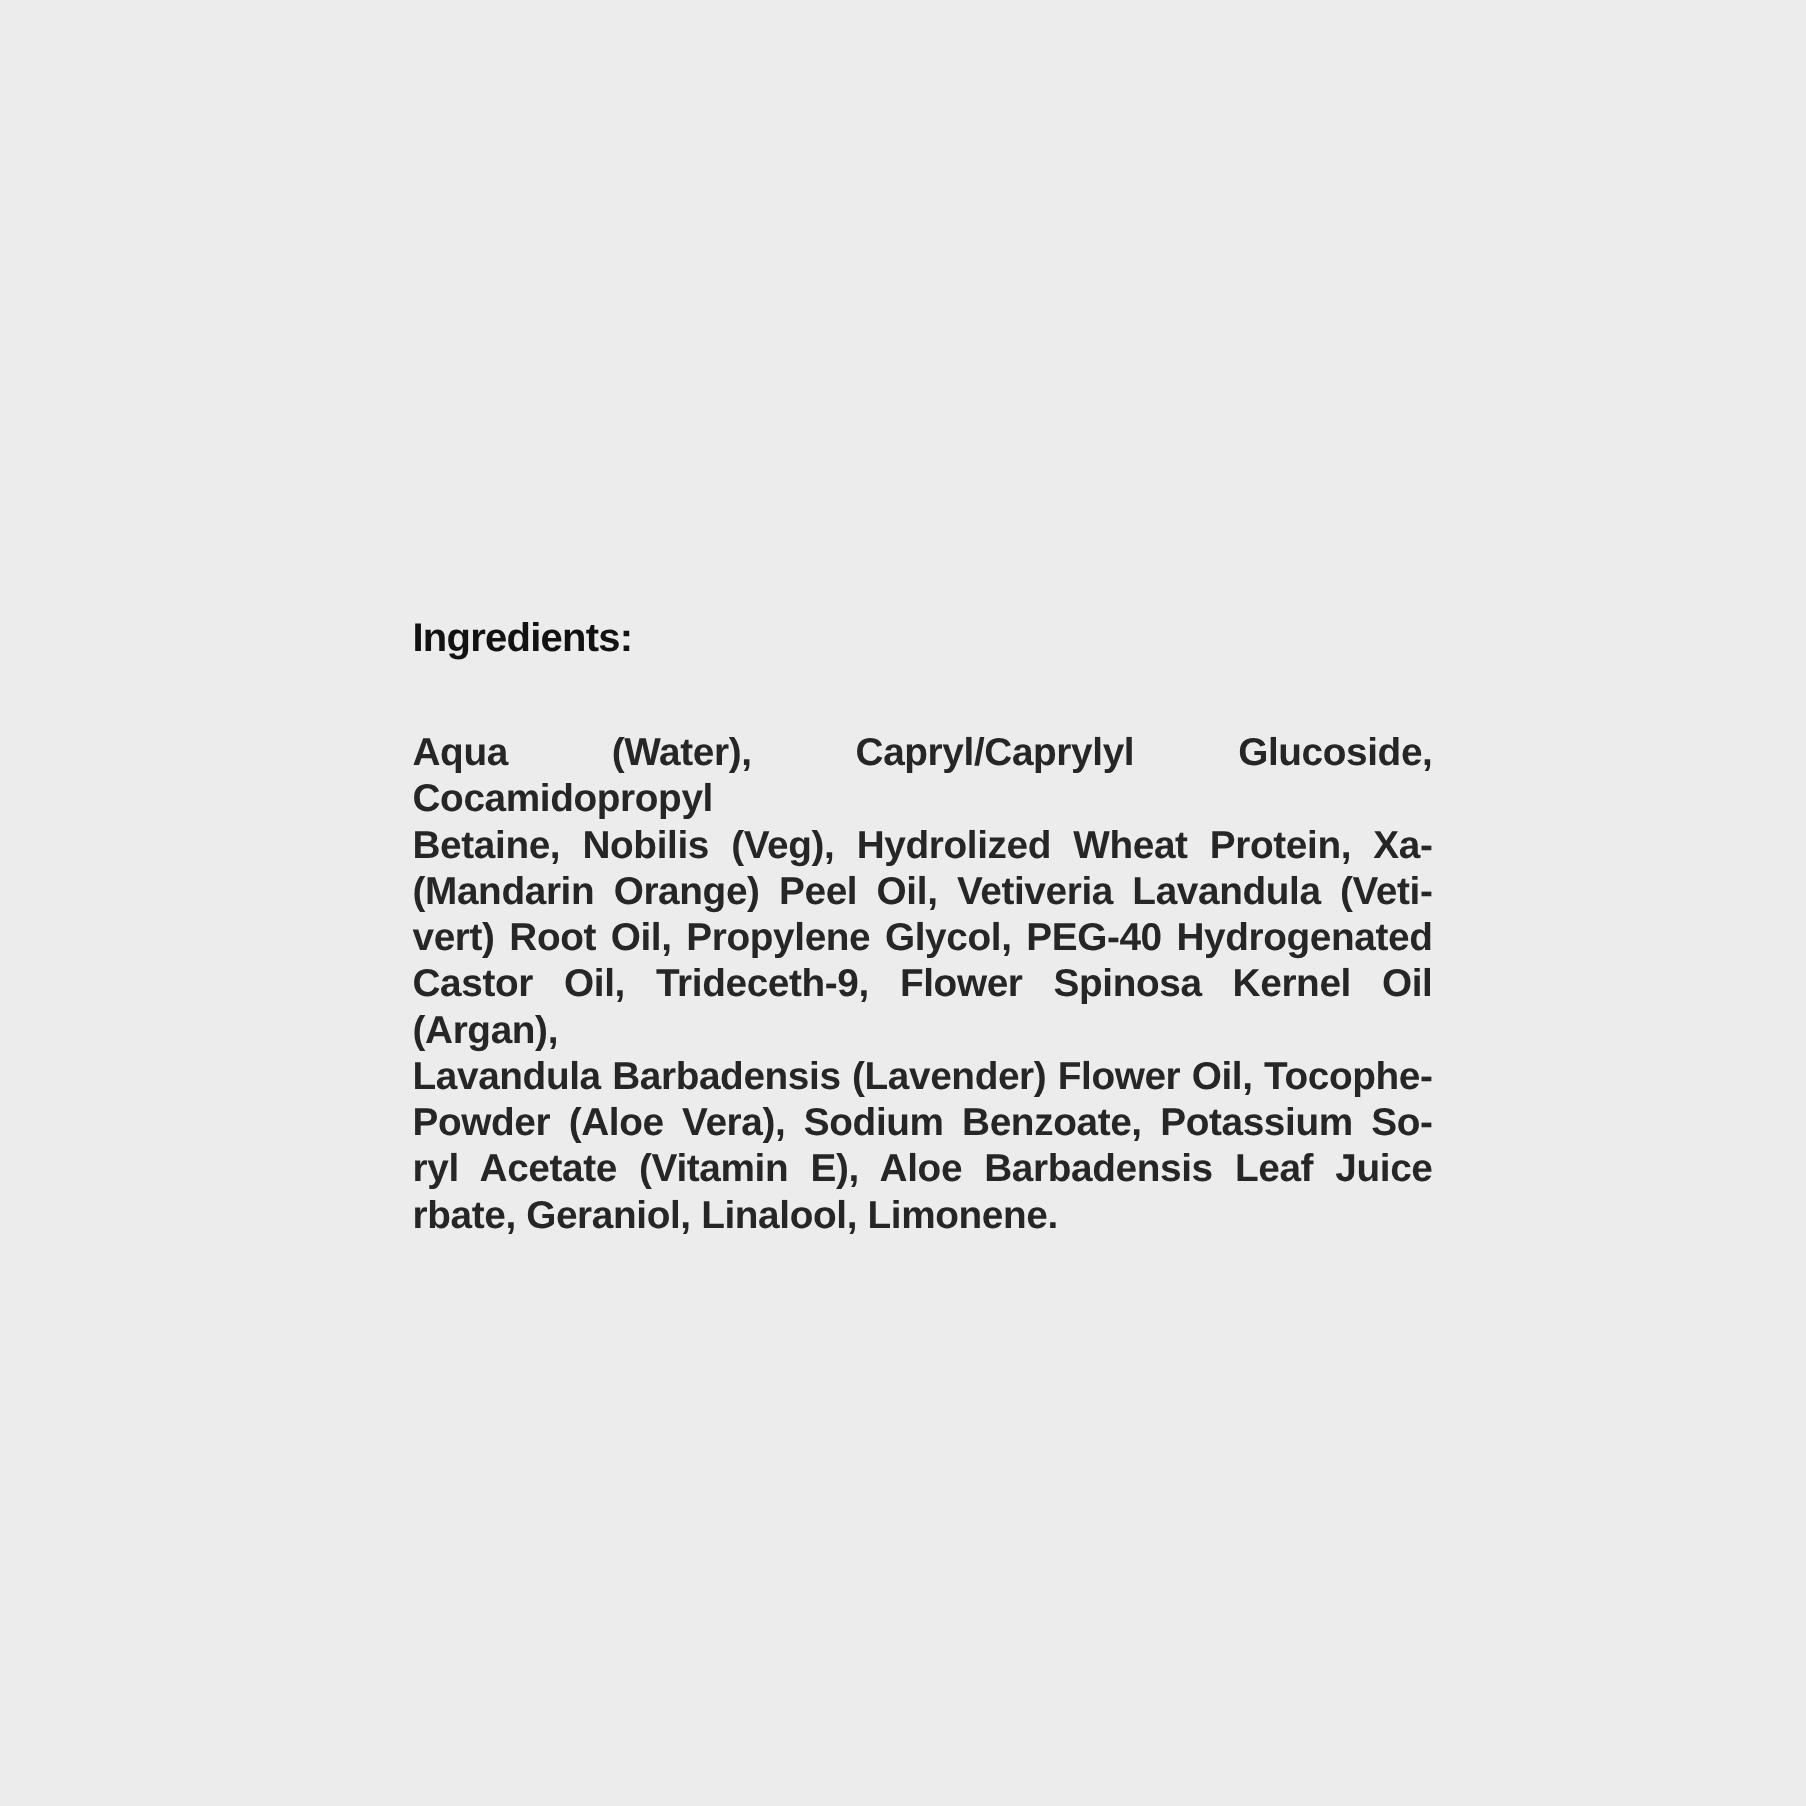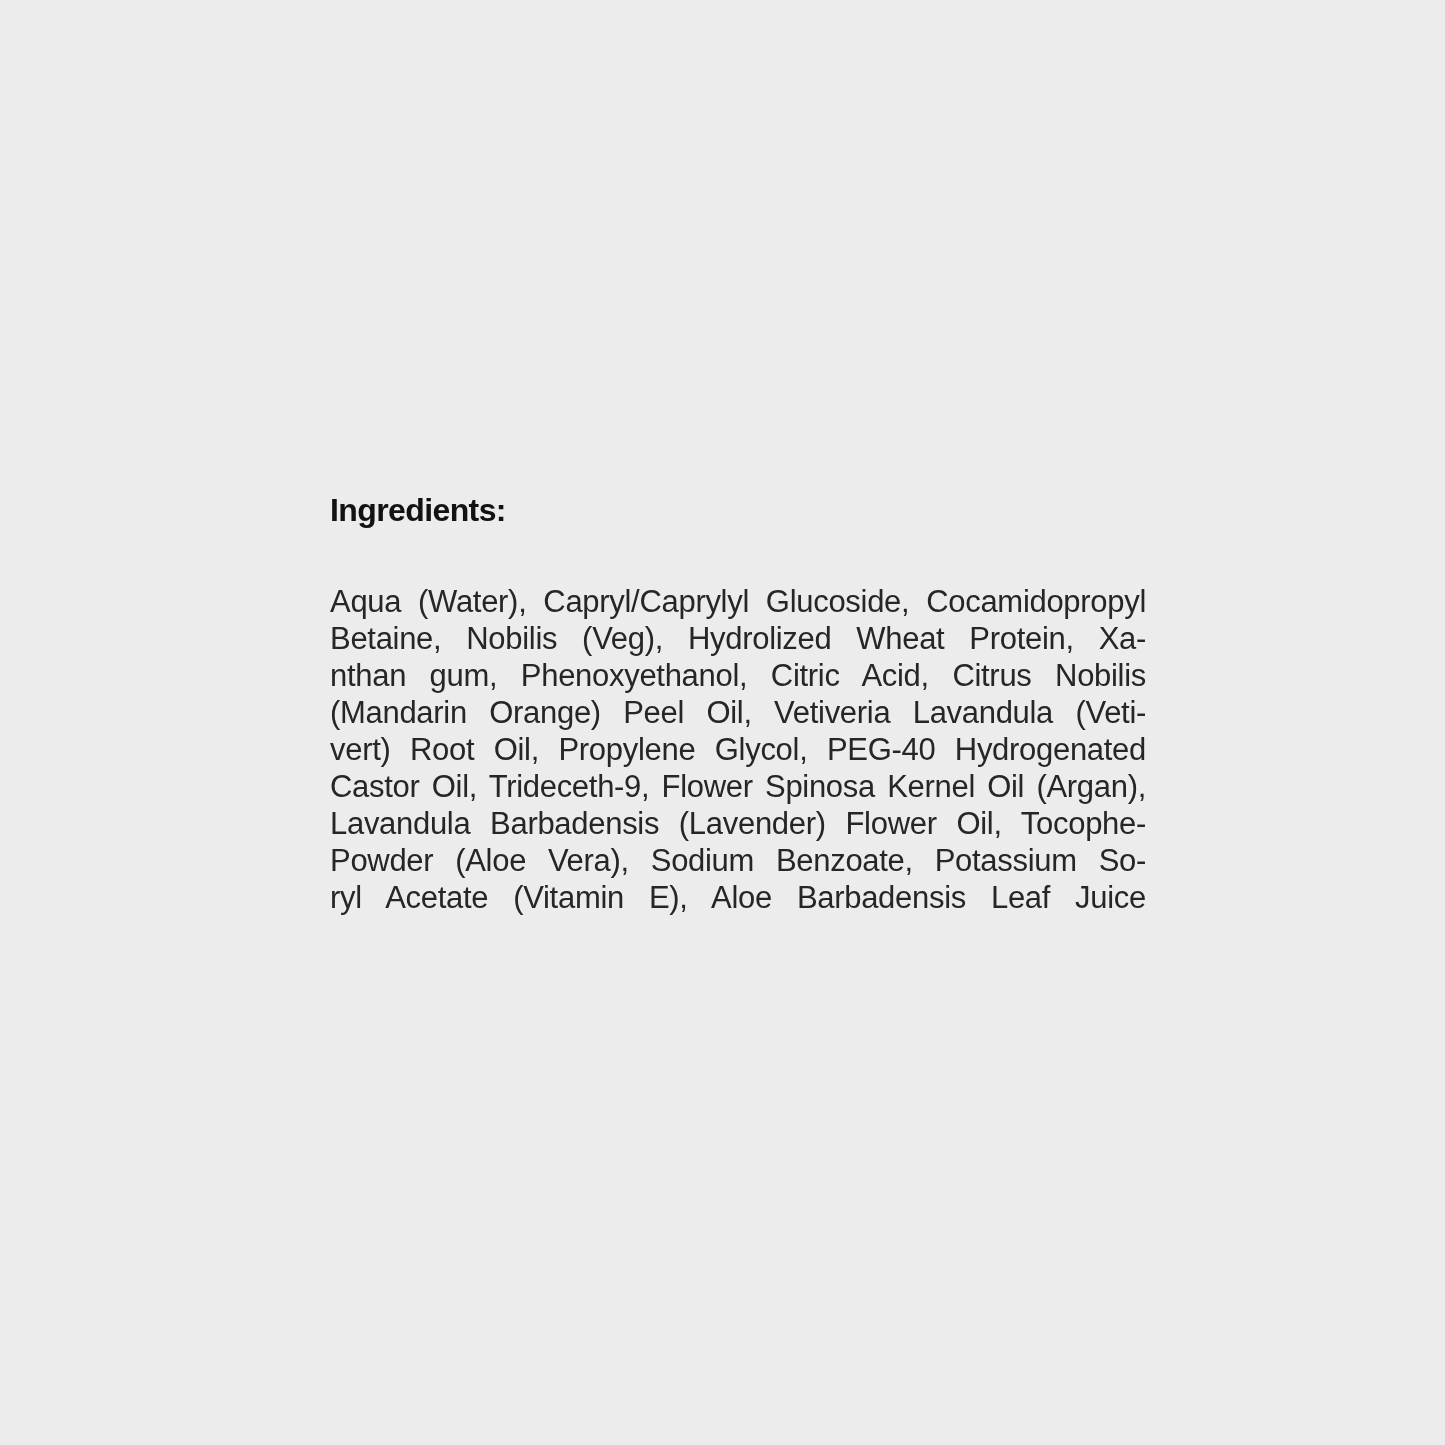--- a/index.html
+++ b/index.html
@@ -39,21 +39,21 @@
     font-size: 32px;
     line-height: 36px;
     letter-spacing: -0.6px;
     color: var(--heading-text);
   }
   .ingredients-body {
     margin-top: 55px;
   }
   .line {
     font-family: "Liberation Sans", sans-serif;
-    font-weight: 400;
+    font-weight: 700;
     font-size: 31px;
     line-height: 37px;
     letter-spacing: -0.3px;
     color: var(--body-text);
     text-align: justify;
     text-align-last: justify;
     white-space: normal;
   }
   .line.last {
     text-align-last: left;
@@ -61,22 +61,22 @@
 </style>
 </head>
 <body>
 
 <div class="canvas">
   <div class="content">
     <h1 class="heading">Ingredients:</h1>
     <div class="ingredients-body">
       <div class="line">Aqua (Water), Capryl/Caprylyl Glucoside, Cocamidopropyl</div>
       <div class="line">Betaine, Nobilis (Veg), Hydrolized Wheat Protein, Xa-</div>
-      <div class="line">nthan gum, Phenoxyethanol, Citric Acid, Citrus Nobilis</div>
       <div class="line">(Mandarin Orange) Peel Oil, Vetiveria Lavandula (Veti-</div>
       <div class="line">vert) Root Oil, Propylene Glycol, PEG-40 Hydrogenated</div>
       <div class="line">Castor Oil, Trideceth-9, Flower Spinosa Kernel Oil (Argan),</div>
       <div class="line">Lavandula Barbadensis (Lavender) Flower Oil, Tocophe-</div>
       <div class="line">Powder (Aloe Vera), Sodium Benzoate, Potassium So-</div>
       <div class="line">ryl Acetate (Vitamin E), Aloe Barbadensis Leaf Juice</div>
+      <div class="line last">rbate, Geraniol, Linalool, Limonene.</div>
     </div>
   </div>
 </div>
 
 </body></html>

